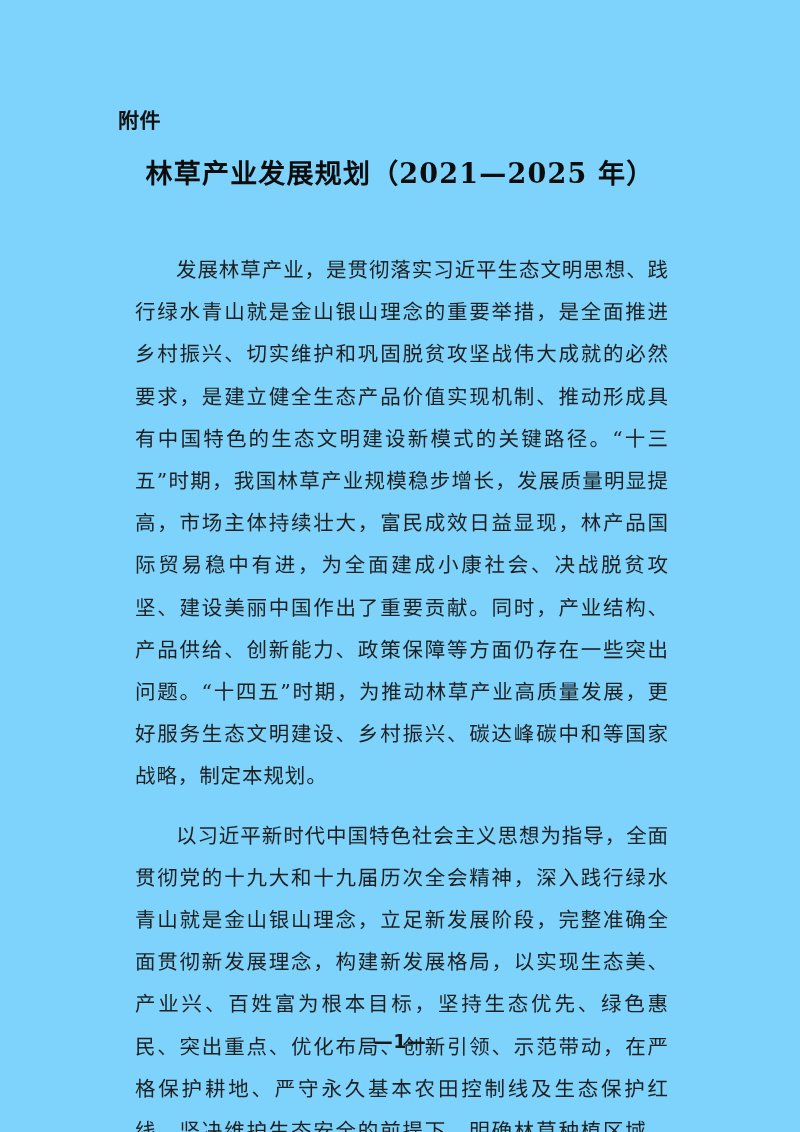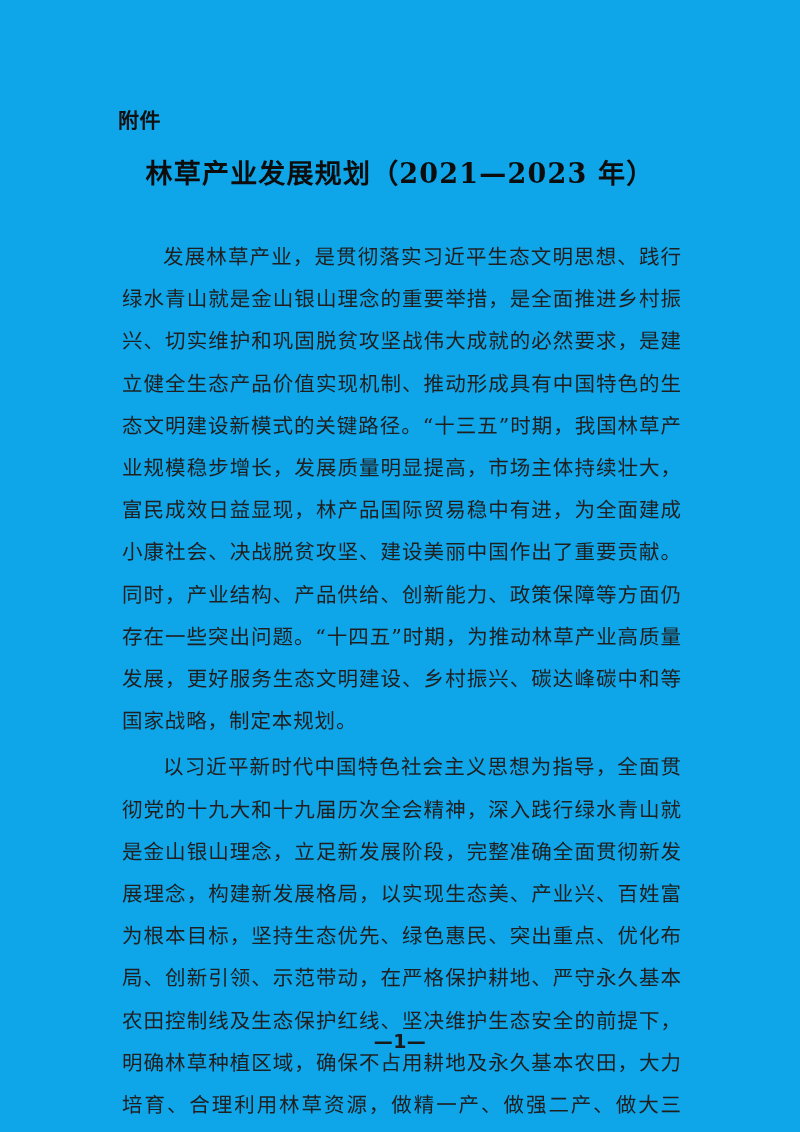--- a/index.html
+++ b/index.html
@@ -15,21 +15,21 @@
     overflow: hidden;
     font-family: "DejaVu Serif", "Liberation Serif", serif;
     color: #1a1a1a;
     -webkit-font-smoothing: antialiased;
   }
 
   .page {
     position: relative;
     width: 800px;
     height: 1132px;
-    background: #0ea5e9;
+    background: #7dd3fc;
     box-sizing: border-box;
   }
 
   
   .attachment-label {
     position: absolute;
     left: 118px;
     top: 106px;
     font-family: "DejaVu Sans", "Liberation Sans", sans-serif;
     font-weight: 700;
@@ -58,21 +58,21 @@
 
   
   .body-column {
     position: absolute;
     left: 118px;
     top: 232px;
     width: 568px;
   }
 
   .para {
-    margin: 4px;
+    margin: 17px;
     font-family: "DejaVu Serif", "Liberation Serif", serif;
     font-size: 20.5px;
     line-height: 42.2px;
     letter-spacing: 0.9px;
     text-align: justify;
     text-justify: inter-ideograph;
     text-indent: 2em;
     color: #1f1f1f;
     word-break: break-all;
   }
@@ -104,21 +104,21 @@
     color: #1a1a1a;
   }
 </style>
 </head>
 <body>
 
 <div class="page">
 
   <div class="attachment-label">附件</div>
 
-  <div class="doc-title">林草产业发展规划（2021—2023 年）</div>
+  <div class="doc-title">林草产业发展规划（2021—2025 年）</div>
 
   <div class="body-column">
       <p class="para">发展林草产业，是贯彻落实习近平生态文明思想、践行绿水青山就是金山银山理念的重要举措，是全面推进乡村振兴、切实维护和巩固脱贫攻坚战伟大成就的必然要求，是建立健全生态产品价值实现机制、推动形成具有中国特色的生态文明建设新模式的关键路径。“十三五”时期，我国林草产业规模稳步增长，发展质量明显提高，市场主体持续壮大，富民成效日益显现，林产品国际贸易稳中有进，为全面建成小康社会、决战脱贫攻坚、建设美丽中国作出了重要贡献。同时，产业结构、产品供给、创新能力、政策保障等方面仍存在一些突出问题。“十四五”时期，为推动林草产业高质量发展，更好服务生态文明建设、乡村振兴、碳达峰碳中和等国家战略，制定本规划。</p>
       <p class="para">以习近平新时代中国特色社会主义思想为指导，全面贯彻党的十九大和十九届历次全会精神，深入践行绿水青山就是金山银山理念，立足新发展阶段，完整准确全面贯彻新发展理念，构建新发展格局，以实现生态美、产业兴、百姓富为根本目标，坚持生态优先、绿色惠民、突出重点、优化布局、创新引领、示范带动，在严格保护耕地、严守永久基本农田控制线及生态保护红线、坚决维护生态安全的前提下，明确林草种植区域，确保不占用耕地及永久基本农田，大力培育、合理利用林草资源，做精一产、做强二产、做大三产，促进产业深度融合，扩大优质产品有效供</p>
     </div>
 
   <div class="page-number">—1—</div>
 
 </div>
 

